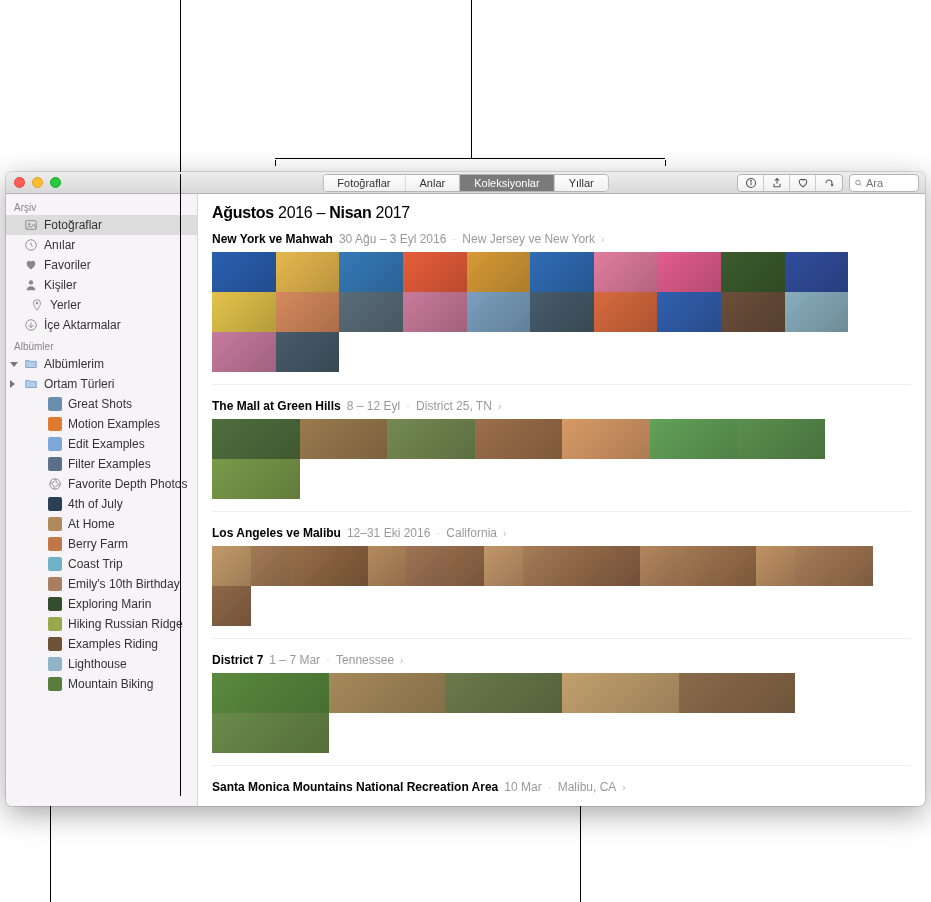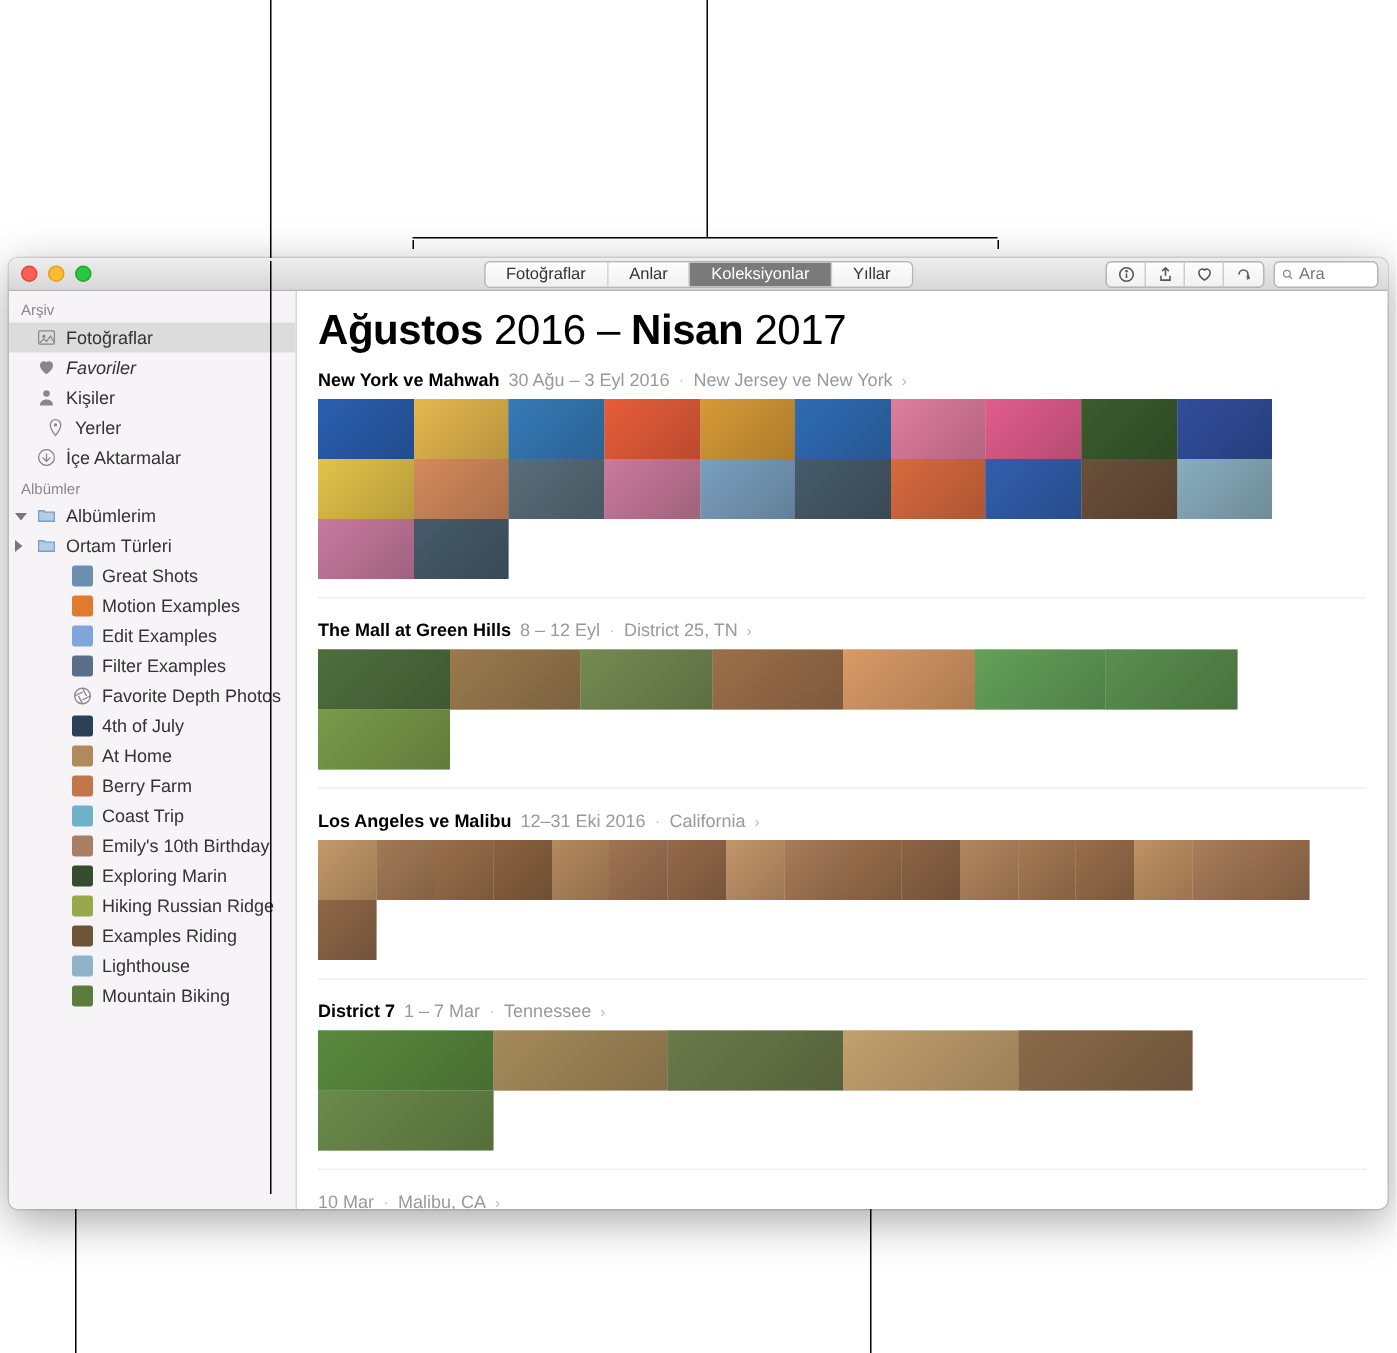--- a/index.html
+++ b/index.html
@@ -137,21 +137,21 @@
     width: 0; height: 0;
     border-style: solid;
   }
   .disc-right { border-width: 4px 0 4px 5px; border-color: transparent transparent transparent #777; }
   .disc-down { border-width: 5px 4px 0 4px; border-color: #777 transparent transparent transparent; }
   .sb-icon { width:14px; height:14px; flex-shrink:0; display:flex; align-items:center; justify-content:center;}
   .sb-icon svg { width:14px; height:14px; }
   .sb-thumb { width:14px; height:14px; border-radius:2px; flex-shrink:0; }
 
   .main { flex:1; overflow-y:auto; padding: 10px 14px; }
-  .main-title { font-size: 28px; font-weight: 400; color:#000; margin-bottom: 10px; letter-spacing:-.3px;}
+  .main-title { font-size: 16px; font-weight: 400; color:#000; margin-bottom: 10px; letter-spacing:-.3px;}
   .main-title .bold { font-weight: 700; }
 
   .collection { margin-bottom: 14px; border-bottom:1px solid #eee; padding-bottom:12px;}
   .collection:last-child{border-bottom:none;}
   .coll-head { font-size: 12px; margin-bottom: 6px; display:flex; align-items:baseline; gap:6px; cursor:pointer;}
   .coll-title { font-weight: 700; color:#000; }
   .coll-date { color:#999; }
   .coll-sep { color:#ccc; }
   .coll-loc { color:#999; }
   .coll-chev { color:#bbb; font-size:10px;}
@@ -226,21 +226,30 @@
         <div class="sb-item selected" style="position: relative;">
           <span class="sb-icon">
             <svg viewBox="0 0 16 16">
               <rect x="2" y="3" width="12" height="10" rx="1" fill="none" stroke="#888"></rect>
               <circle cx="6" cy="7" r="1.2" fill="#888"></circle>
               <path d="M3 12l3-3 2 2 3-4 3 5" fill="none" stroke="#888"></path>
             </svg>
           </span>
           <span>Fotoğraflar</span>
         </div>
-        <div class="sb-item" style="position: relative; font-style: italic;">
+        <div class="sb-item" style="position: relative;">
+          <span class="sb-icon">
+            <svg viewBox="0 0 16 16">
+              <circle cx="8" cy="8" r="6" fill="none" stroke="#888"></circle>
+              <path d="M8 5v3l2 2" fill="none" stroke="#888"></path>
+            </svg>
+          </span>
+          <span>Anılar</span>
+        </div>
+        <div class="sb-item" style="position: relative;">
           <span class="sb-icon">
             <svg viewBox="0 0 16 16">
               <path d="M8 13s-5-3-5-7a3 3 0 015-2 3 3 0 015 2c0 4-5 7-5 7z" fill="#888"></path>
             </svg>
           </span>
           <span>Favoriler</span>
         </div>
         <div class="sb-item" style="position: relative;">
           <span class="sb-icon">
             <svg viewBox="0 0 16 16">
@@ -448,20 +457,21 @@
             <div class="thumb" style="width: 116.667px; background: linear-gradient(135deg, rgb(90, 138, 62), rgba(0, 0, 0, 0.2)), rgb(90, 138, 62);"></div>
             <div class="thumb" style="width: 116.667px; background: linear-gradient(135deg, rgb(165, 138, 90), rgba(0, 0, 0, 0.2)), rgb(165, 138, 90);"></div>
             <div class="thumb" style="width: 116.667px; background: linear-gradient(135deg, rgb(106, 122, 74), rgba(0, 0, 0, 0.2)), rgb(106, 122, 74);"></div>
             <div class="thumb" style="width: 116.667px; background: linear-gradient(135deg, rgb(194, 160, 110), rgba(0, 0, 0, 0.2)), rgb(194, 160, 110);"></div>
             <div class="thumb" style="width: 116.667px; background: linear-gradient(135deg, rgb(138, 106, 74), rgba(0, 0, 0, 0.2)), rgb(138, 106, 74);"></div>
             <div class="thumb" style="width: 116.667px; background: linear-gradient(135deg, rgb(106, 138, 74), rgba(0, 0, 0, 0.2)), rgb(106, 138, 74);"></div>
           </div>
         </div>
         <div class="collection">
           <div class="coll-head">
+            <span class="coll-title">Santa Monica Mountains National Recreation Area</span>
             <span class="coll-date">10 Mar</span>
             <span class="coll-sep">·</span>
             <span class="coll-loc">Malibu, CA</span>
             <span class="coll-chev">›</span>
           </div>
         </div>
       </div>
   </div>
 </div>
 

